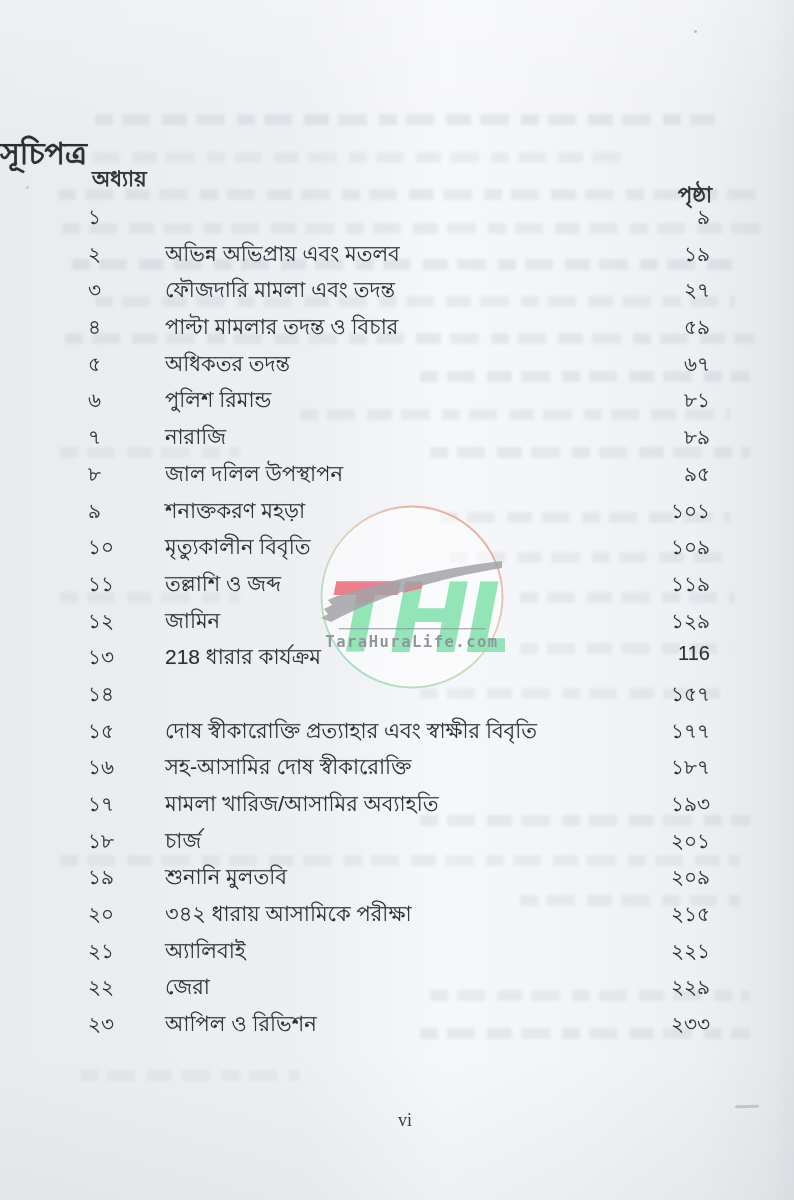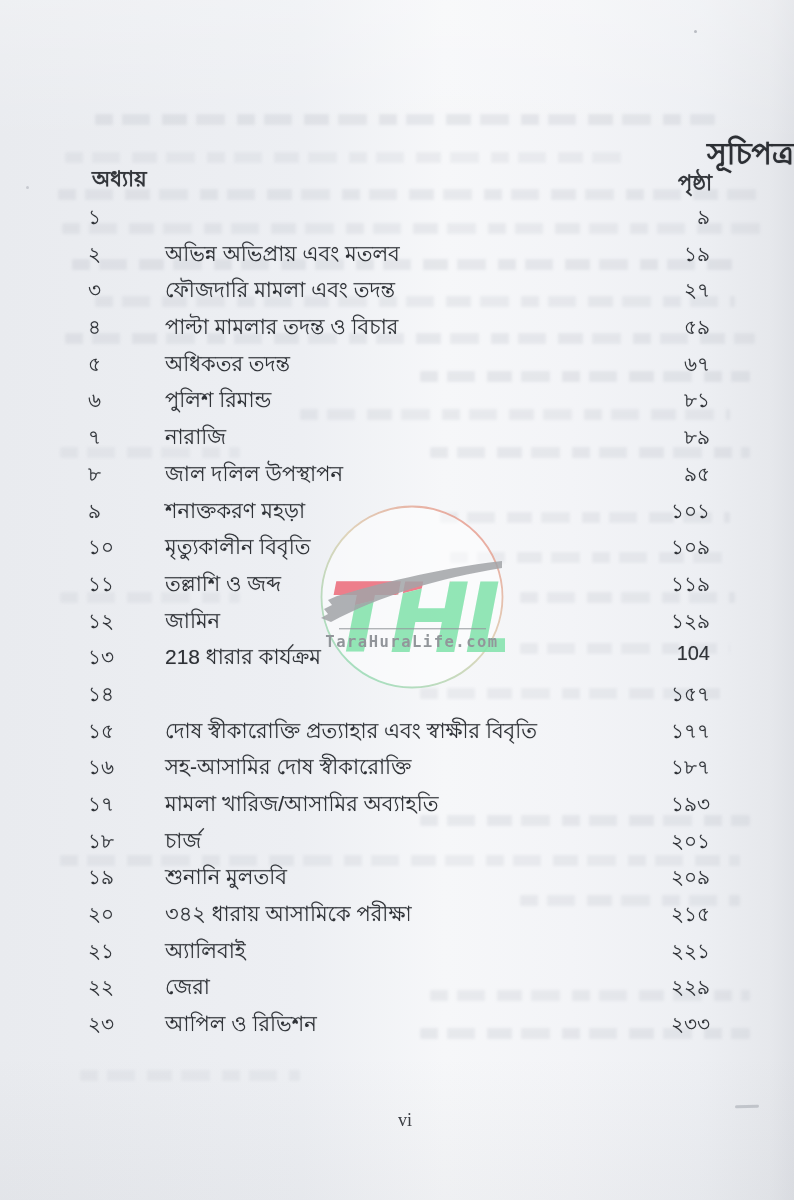--- a/index.html
+++ b/index.html
@@ -19,33 +19,33 @@
     position:absolute;height:11px;border-radius:2px;
     filter:blur(1.7px);
     background:repeating-linear-gradient(90deg,
       #b6bac3 0 18px, transparent 18px 27px,
       #babec7 27px 55px, transparent 55px 67px,
       #b6bac3 67px 92px, transparent 92px 101px,
       #bcc0c8 101px 130px, transparent 130px 142px);
   }
   .title{
     position:absolute;top:130px;left:0;right:0;
-    text-align:right;
+    text-align:left;
     font-size:30px;font-weight:700;
     color:#2c2f34;
     text-shadow:0 0 1px rgba(46,49,54,.45);
   }
   .col-headers{position:absolute;top:163px;left:0;right:0;height:30px;text-decoration:underline;}
   .col-chapter{
     position:absolute;left:92px;top:0;
     font-size:21px;font-weight:600;color:#33363b;
     text-shadow:0 0 .8px rgba(46,49,54,.4);
   }
   .col-page{
-    position:absolute;right:82px;top:4px;
+    position:absolute;right:82px;top:16px;
     font-size:21px;font-weight:600;color:#33363b;
     text-shadow:0 0 .8px rgba(46,49,54,.4);
   }
   .toc{position:absolute;top:198px;left:0;right:0;}
   .toc-row{position:relative;height:36.7px;}
   .c-no{
     position:absolute;left:88px;top:4px;
     font-size:20px;color:#303338;
     text-shadow:0 0 .8px rgba(46,49,54,.42);
   }
@@ -184,21 +184,21 @@
 
   <div class="toc-row">
     <span class="c-no">১২</span>
     <span class="c-title">জামিন</span>
     <span class="c-page">১২৯</span>
   </div>
 
   <div class="toc-row">
     <span class="c-no">১৩</span>
     <span class="c-title">218 ধারার কার্যক্রম</span>
-    <span class="c-page">104</span>
+    <span class="c-page">116</span>
   </div>
 
   <div class="toc-row">
     <span class="c-no">১৪</span>
     <span class="c-page">১৫৭</span>
   </div>
 
   <div class="toc-row">
     <span class="c-no">১৫</span>
     <span class="c-title">দোষ স্বীকারোক্তি প্রত্যাহার এবং স্বাক্ষীর বিবৃতি</span>

